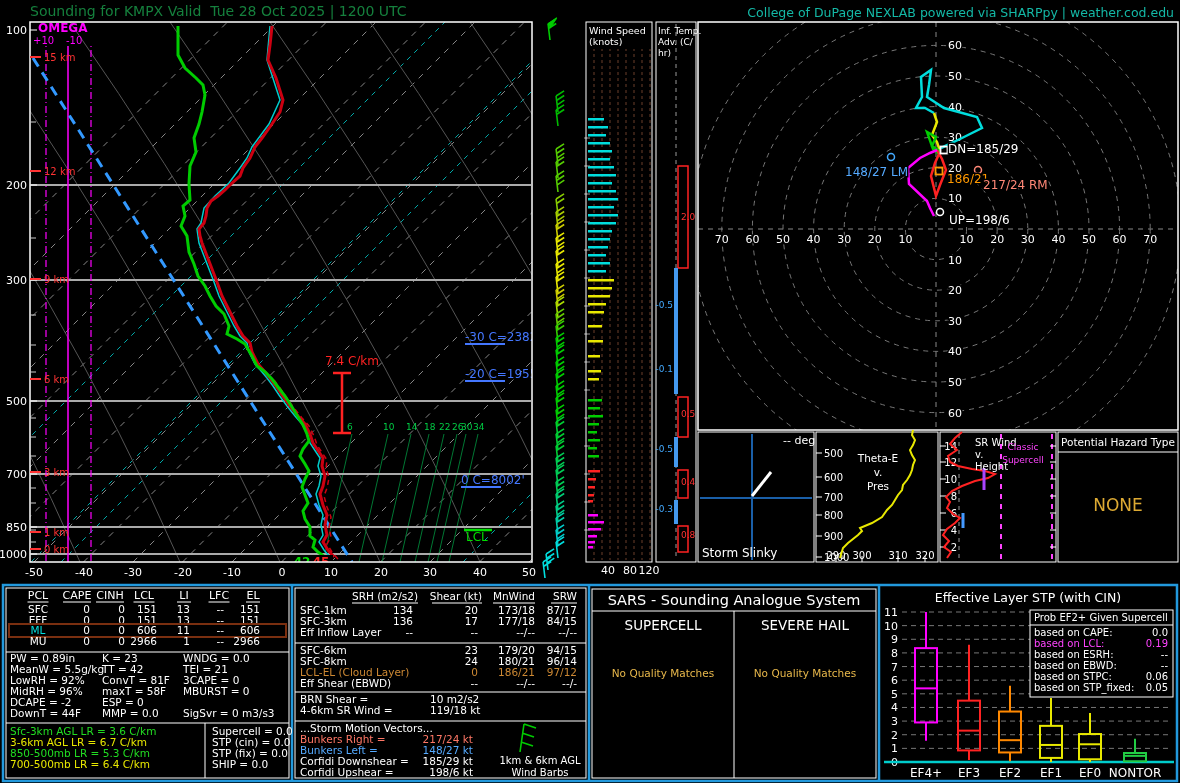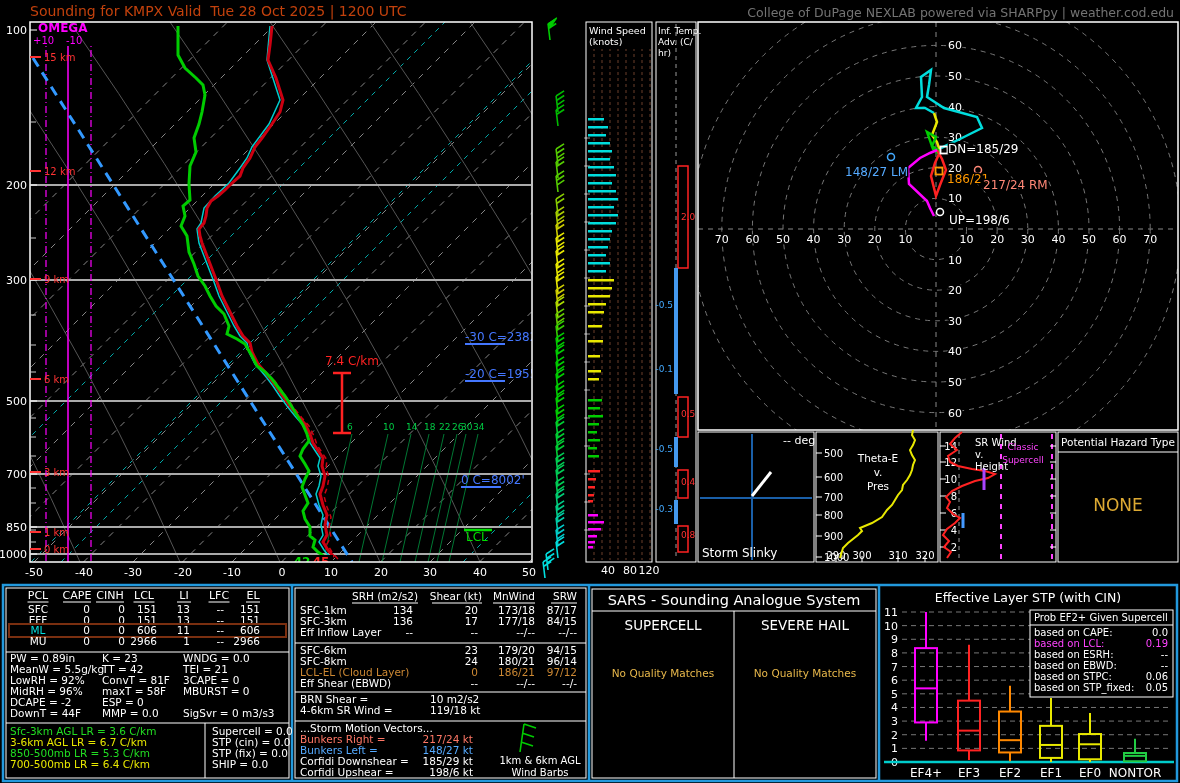--- a/index.html
+++ b/index.html
@@ -1,19 +1,19 @@
 <!DOCTYPE html>
 <html><head>
 <meta charset="utf-8">
 <style>
   html,body{margin:0;padding:0;background:#000;}
   body{width:1180px;height:783px;position:relative;overflow:hidden;
        font-family:"DejaVu Sans",sans-serif;}
-  #titlebar{position:absolute;left:30px;top:3px;color:#c2410c;font-size:14px;white-space:pre;}
-  #srcbar{position:absolute;right:6px;top:5px;color:#737373;font-size:12.5px;text-align:center;}
+  #titlebar{position:absolute;left:30px;top:3px;color:#15803d;font-size:14px;white-space:pre;}
+  #srcbar{position:absolute;right:6px;top:5px;color:#14b8a6;font-size:12.5px;text-align:center;}
   svg text{font-family:"DejaVu Sans",sans-serif;}
 </style>
 </head>
 <body>
 
 
 
 <div id="titlebar">Sounding for KMPX Valid  Tue 28 Oct 2025 | 1200 UTC</div>
 <div id="srcbar">College of DuPage NEXLAB powered via SHARPpy | weather.cod.edu</div>
 <svg id="gfx" width="1180" height="783" viewBox="0 0 1180 783">

